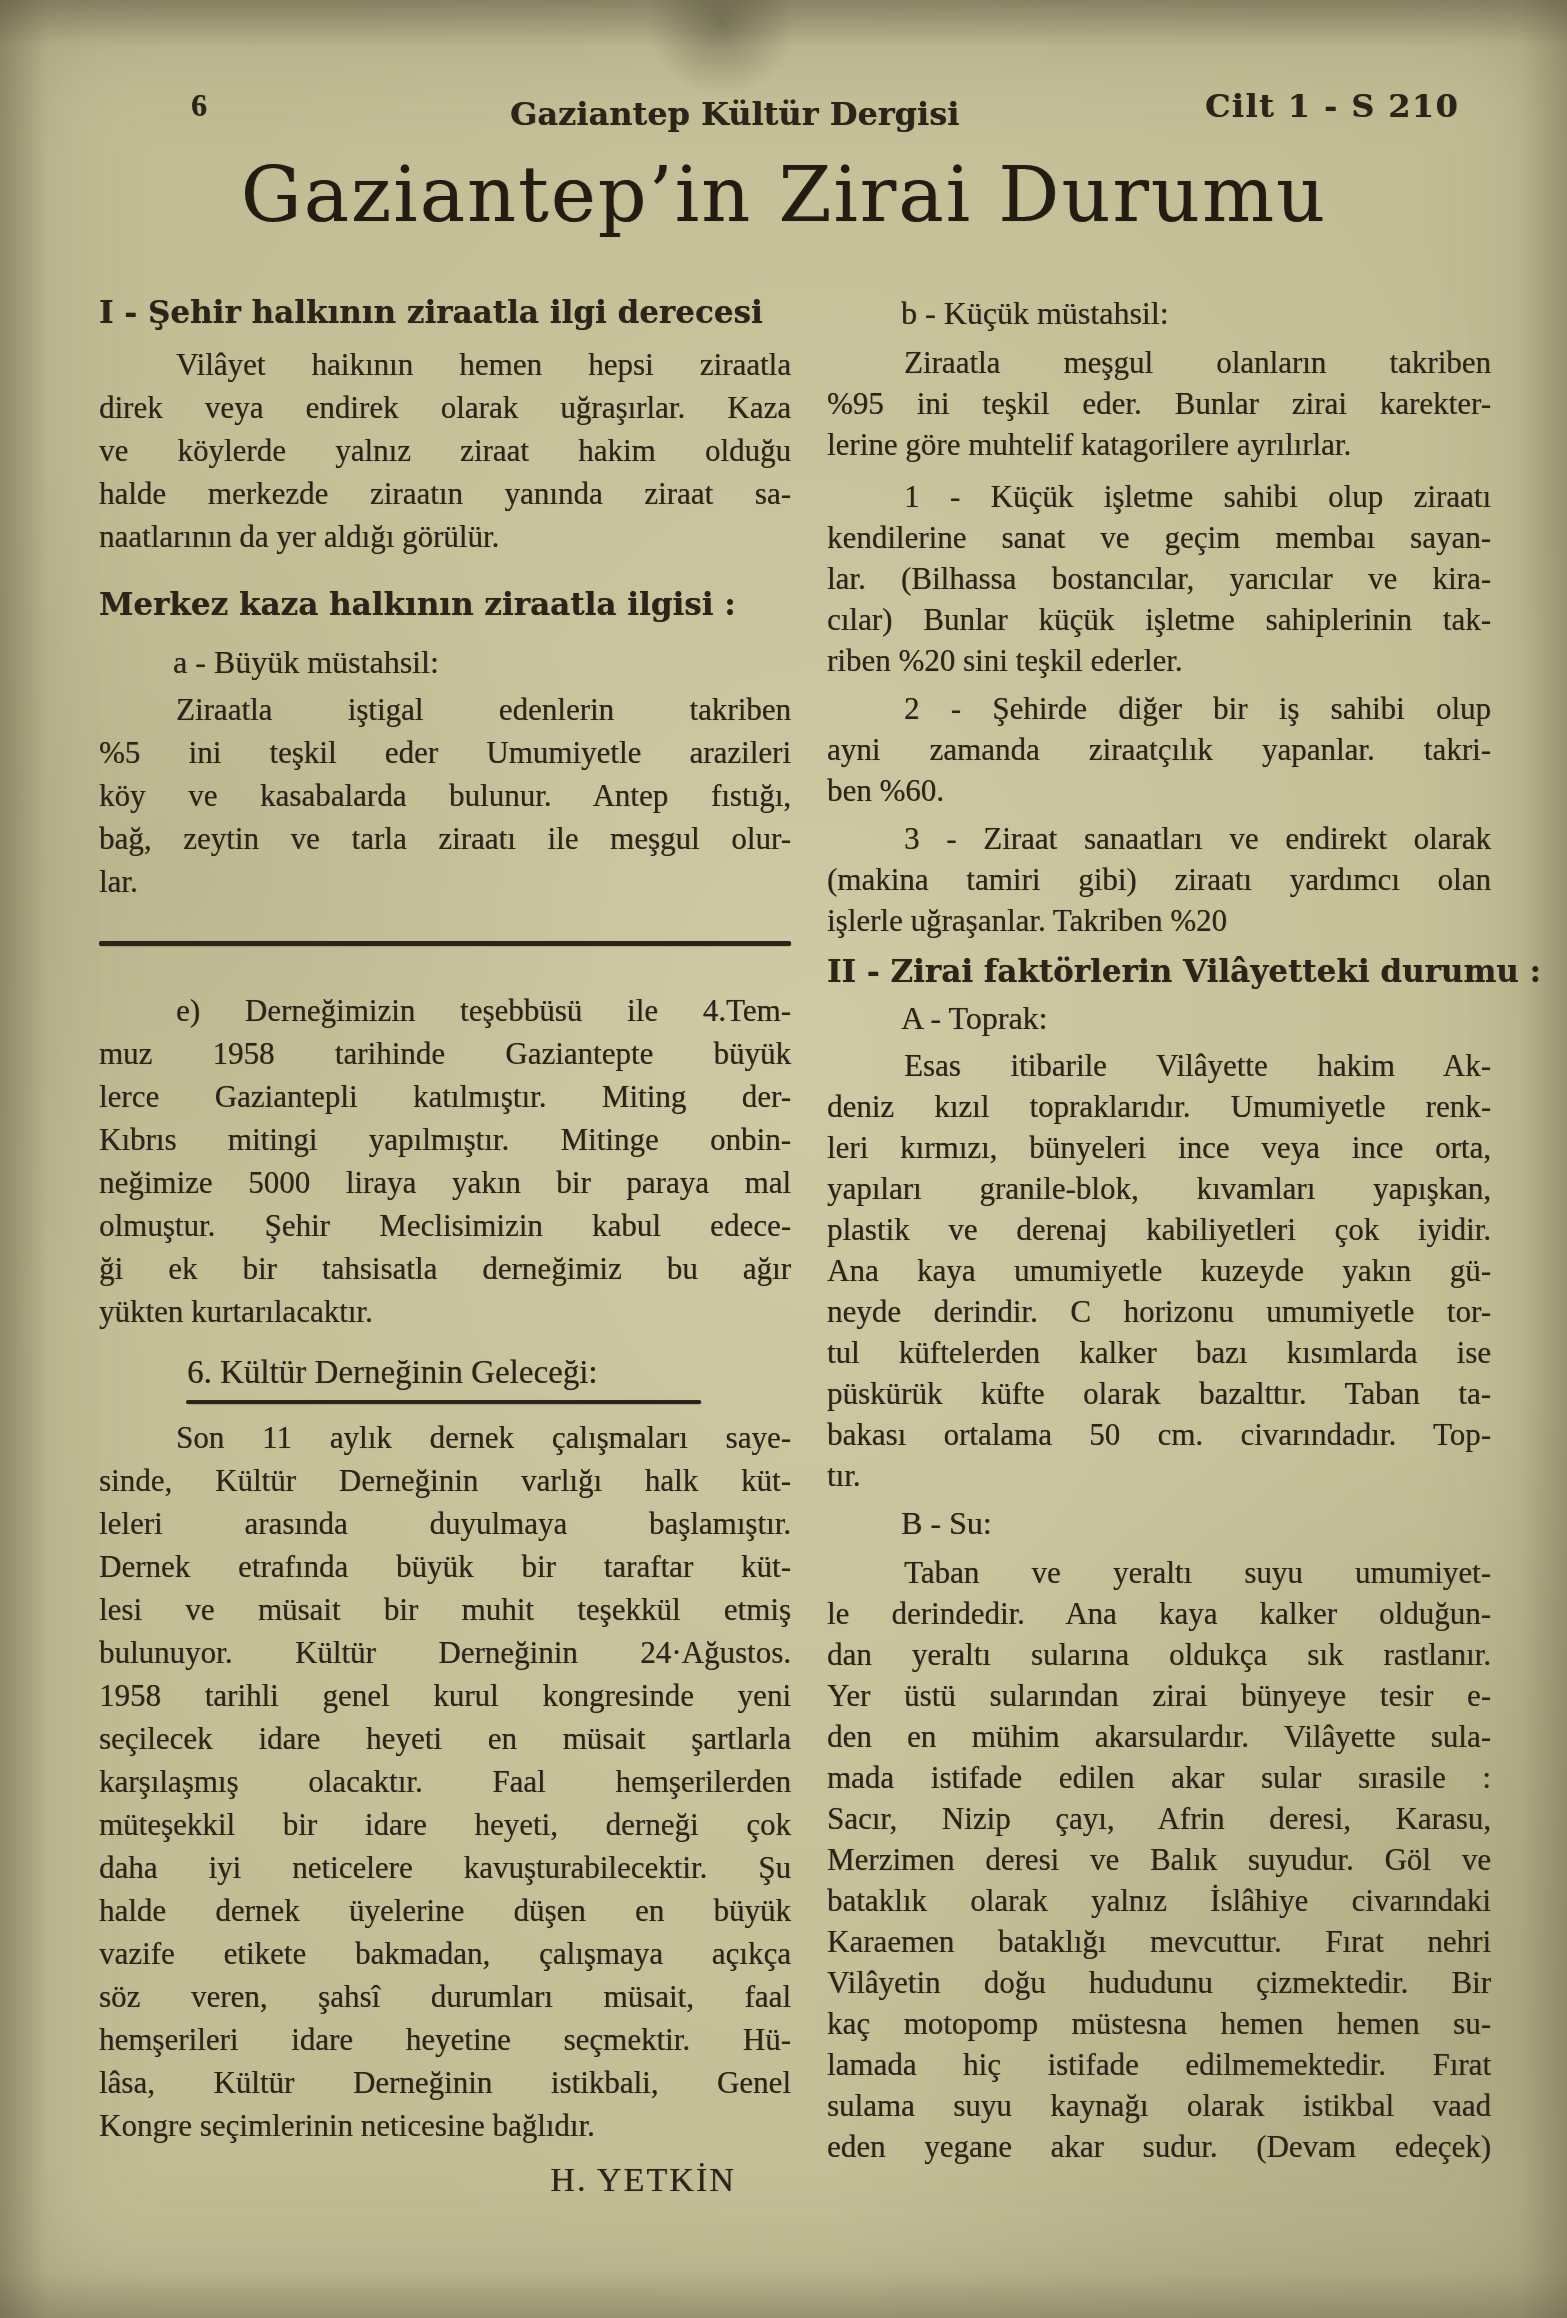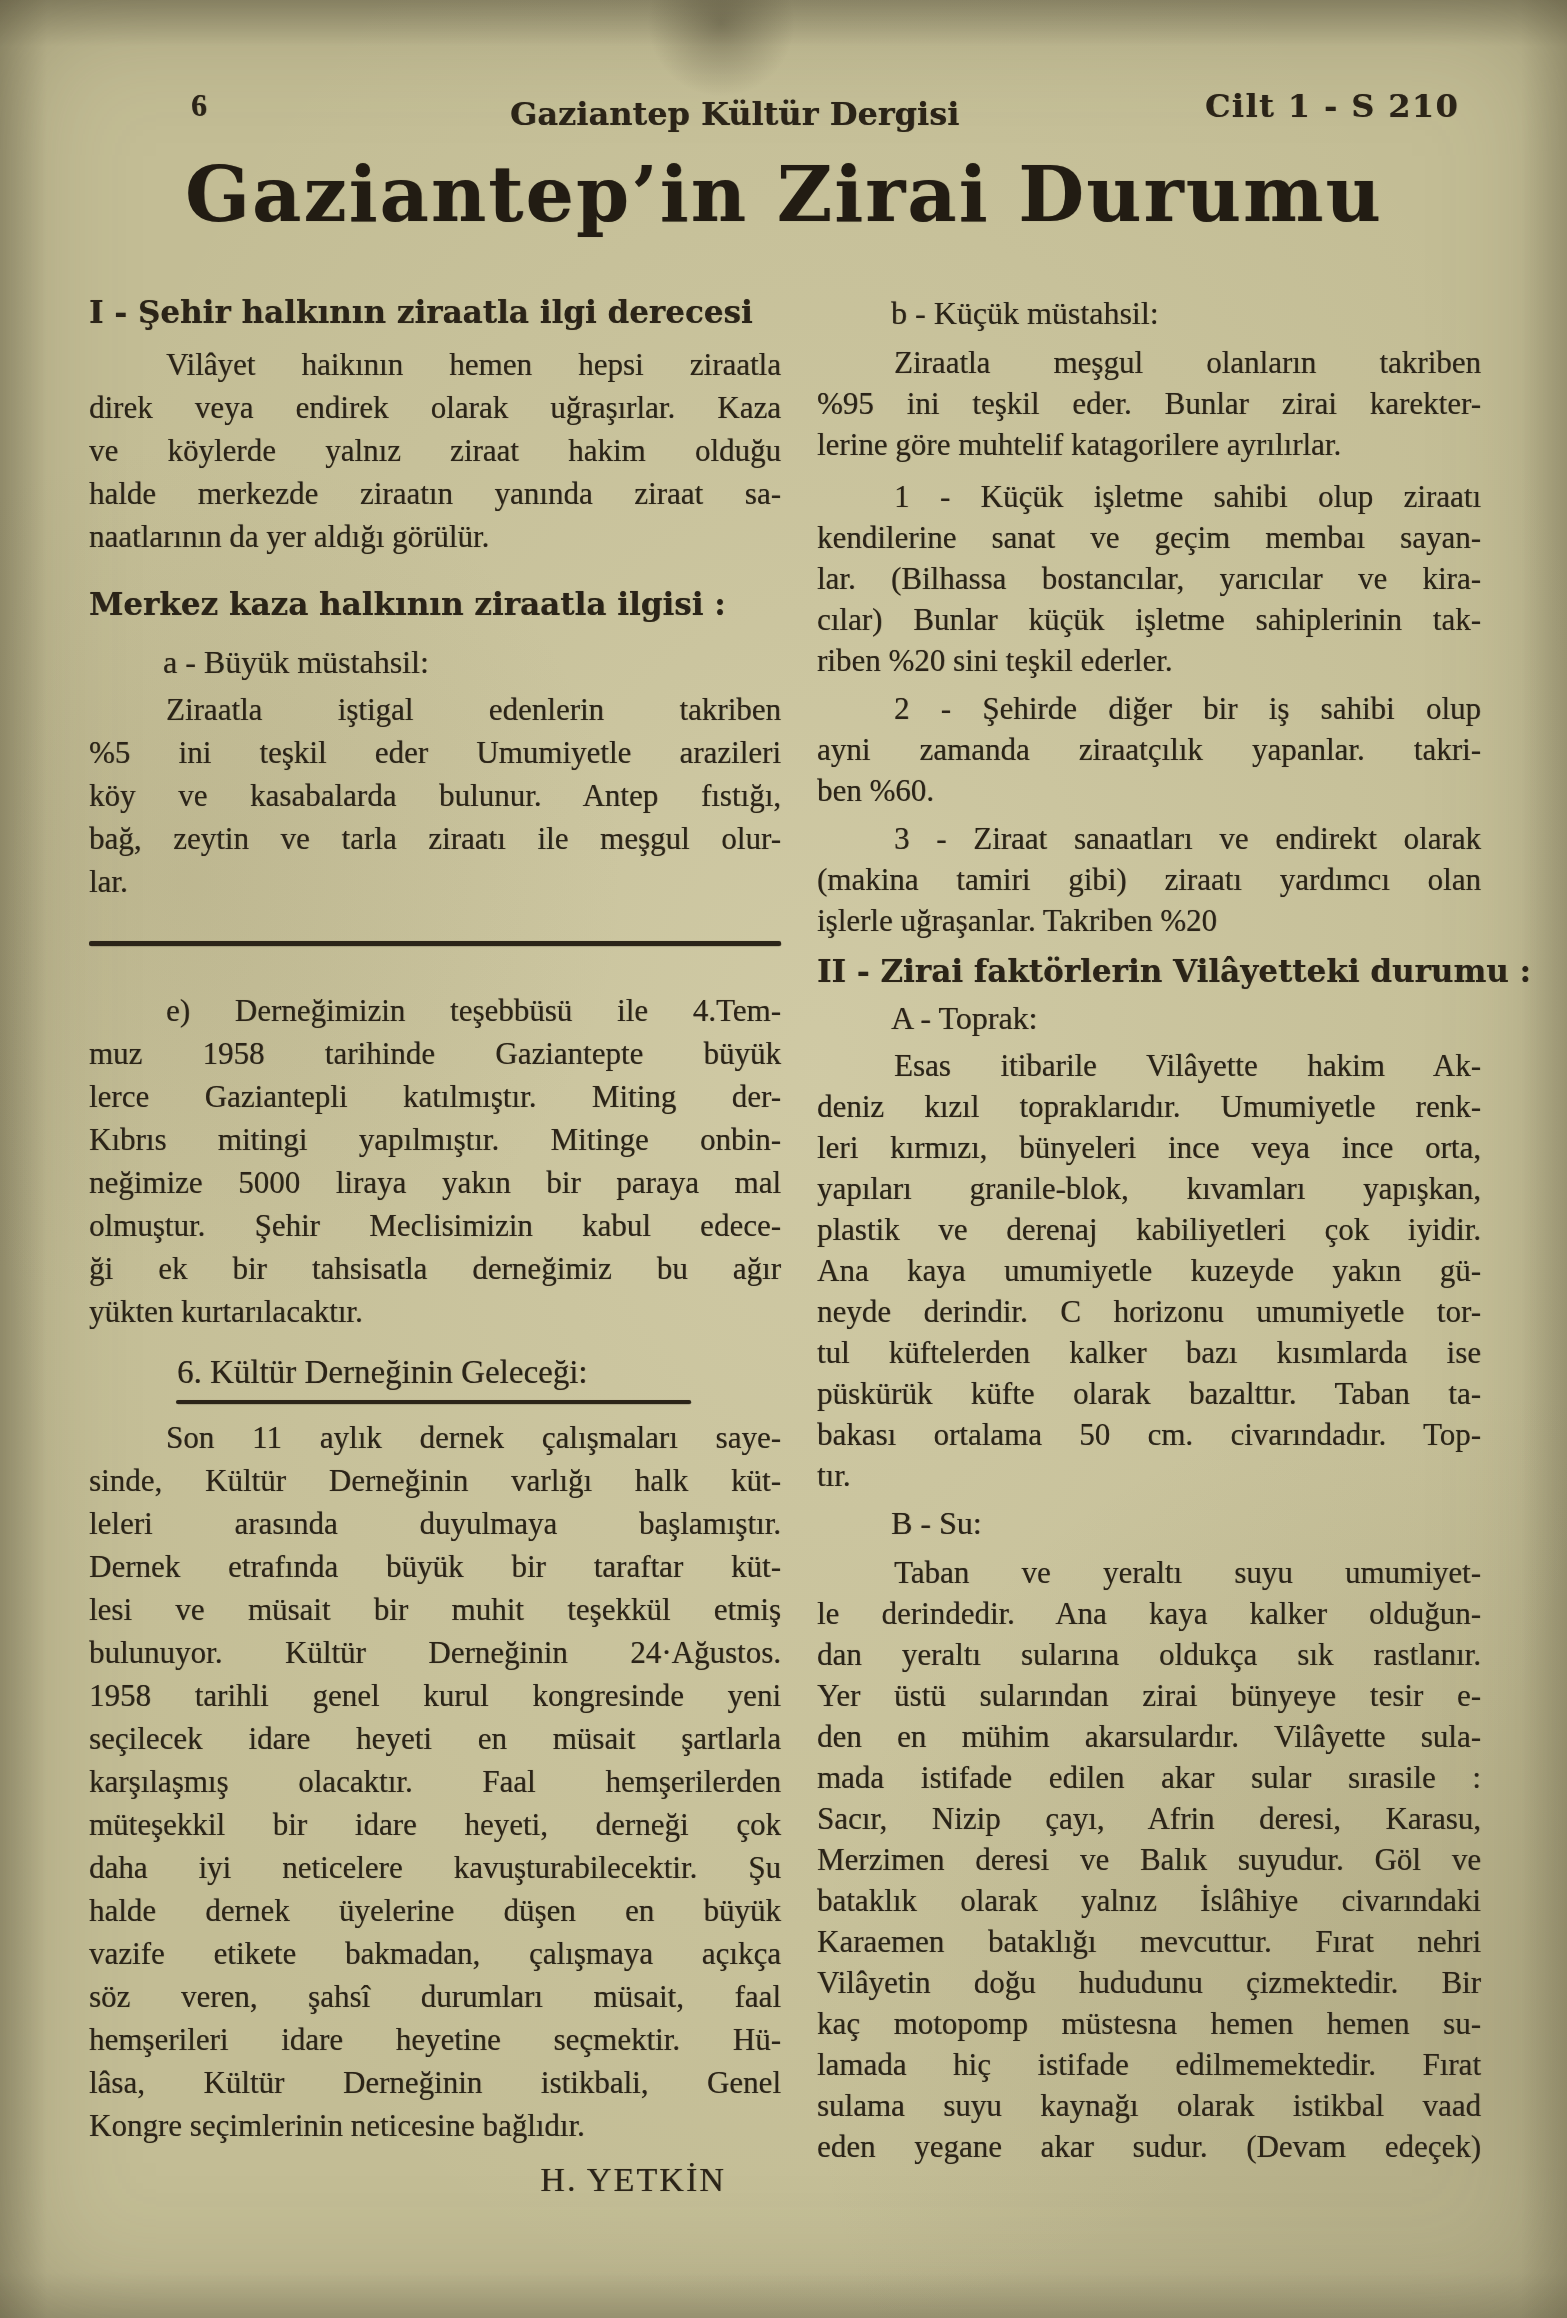--- a/index.html
+++ b/index.html
@@ -24,25 +24,25 @@
   
   .running-header{position:absolute; top:87px; left:0; width:100%; height:41px;}
   .pgnum{position:absolute; left:191px; top:0; font-size:32px; font-weight:700;}
   .journal{position:absolute; left:510px; top:8px; width:419px; text-align:center;
            font-size:32px; font-weight:700; font-family:"DejaVu Serif", serif; white-space:nowrap;}
   .volume{position:absolute; left:1205px; top:0; font-size:32px; font-weight:700;
           font-family:"DejaVu Serif", serif; white-space:nowrap; letter-spacing:1.4px;}
 
   
   .title{position:absolute; top:150px; left:0; width:100%; margin:0; text-align:center;
-         font-family:"DejaVu Serif", serif; font-weight:700; font-size:76px;
+         font-family:"DejaVu Serif", serif; font-weight:400; font-size:76px;
          letter-spacing:2.1px; color:#221c13;}
 
   
-  .columns{position:absolute; top:288px; left:89px; width:1392px; display:flex; gap:36px;}
+  .columns{position:absolute; top:288px; left:99px; width:1392px; display:flex; gap:36px;}
   .col{min-width:0;}
   .col-left{width:692px;}
   .col-right{width:664px;}
 
   .line{line-height:43px; font-size:31px; text-align:justify; text-align-last:justify;}
   .col-right .line{line-height:41px;}
   .line.first{text-indent:77px;}
   .line.last{text-align-last:left;}
   .line.fill{text-align-last:justify;}
 

